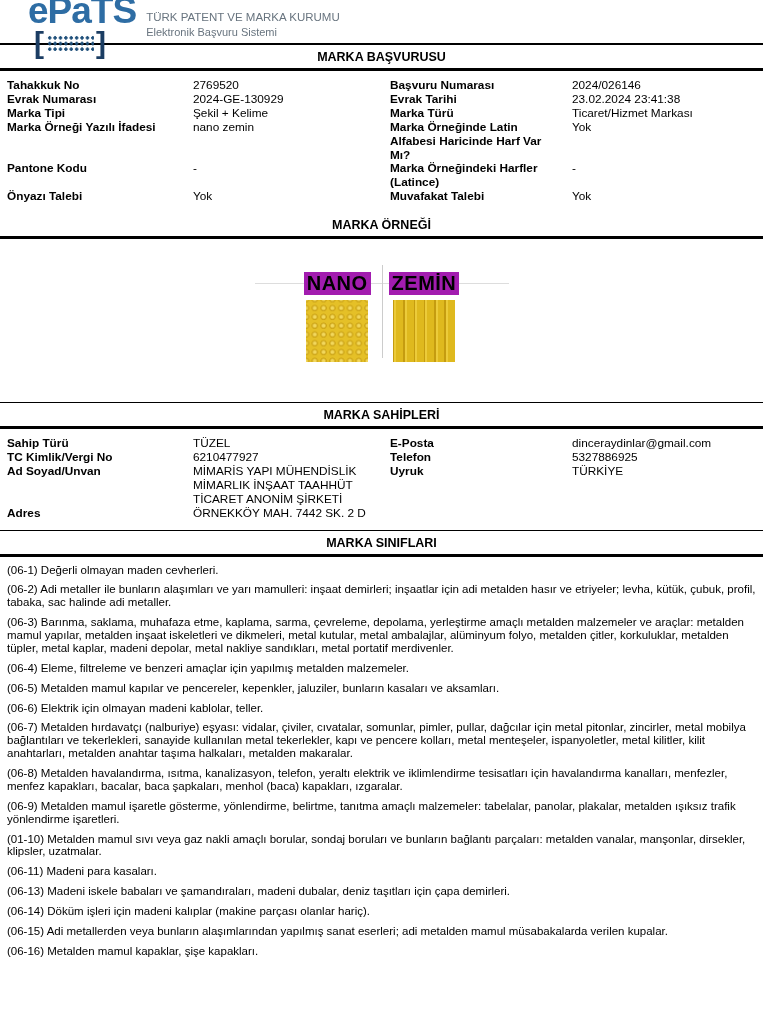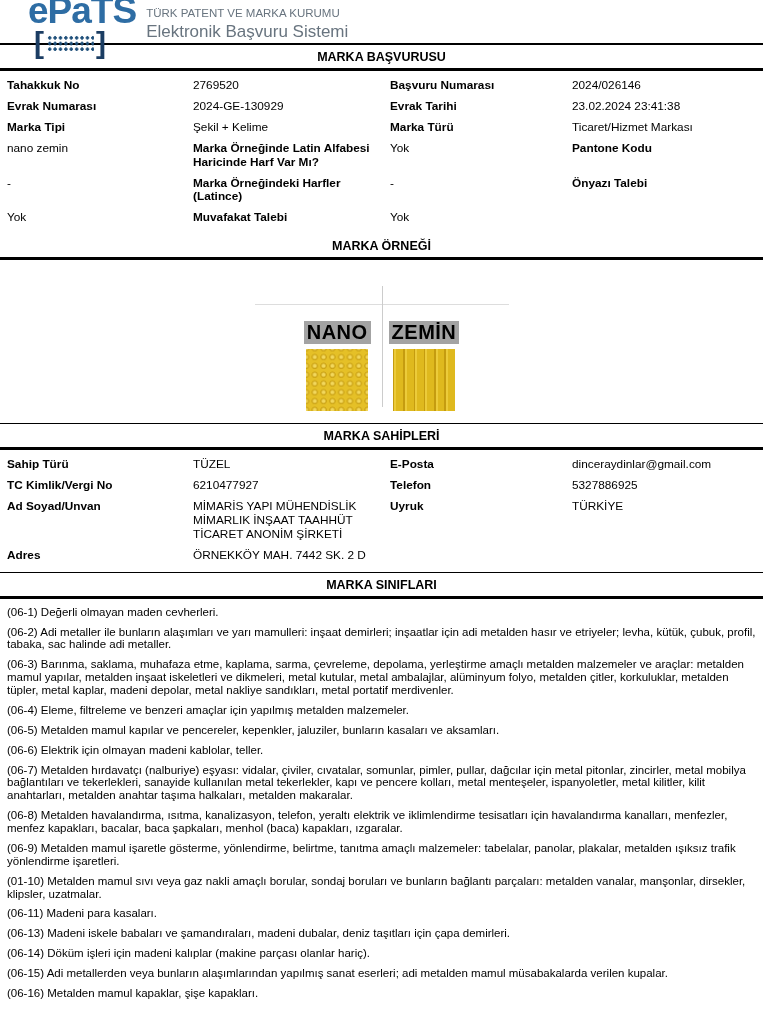--- a/index.html
+++ b/index.html
@@ -16,47 +16,47 @@
   .logo-text { font-size:37px; font-weight:bold; color:#2e6da4; line-height:1; letter-spacing:-1px; }
   .logo-icon { display:flex; align-items:center; margin-left:6px; }
   .bracket { font-size:30px; font-weight:bold; color:#1b3d63; line-height:0.9; }
   .dotgrid {
     display:inline-block; width:48px; height:17px; margin:0 2px;
     background-image: radial-gradient(#1d4e79 1.4px, transparent 1.6px);
     background-size:5.4px 5.7px; background-position:1px 1px;
   }
   .org-block { margin-left:10px; color:#68747f; line-height:1.3; padding-top:2px; }
   .org-name { font-size:11.5px; }
-  .org-sys  { font-size:17px; }
+  .org-sys  { font-size:11px; }
 
   
   .rule-thick { border-top:2.5px solid #000; }
   .rule-thin  { border-top:1.5px solid #000; }
   .rule-double { height:1px; border-top:1px solid #000; border-bottom:2.5px solid #000; }
 
   
   .section-title { text-align:center; font-weight:bold; font-size:12.5px; padding:5px 0 4px; }
 
   
   .kv-grid {
     display:grid; grid-template-columns:186px 197px 182px 1fr;
-    padding:8px 7px 9px 7px; row-gap:7px;
+    padding:8px 7px 9px 7px; 
     font-size:11.8px; line-height:1.18;
   }
   .kv-grid .lab { font-weight:bold; padding-right:10px; }
   .kv-grid .val { padding-right:4px; }
 
   
   .specimen { position:relative; height:163px; }
   .tm { position:relative; width:210px; margin:0 auto; padding-top:33px; }
   .tm-hline { position:absolute; top:44px; left:-22px; right:-22px; border-top:1px solid #ddd; }
   .tm-vline { position:absolute; top:26px; bottom:4px; left:50%; width:1px; background:#ccc; }
   .tm-cols { position:relative; display:flex; justify-content:center; gap:18px; }
   .tm-col { display:flex; flex-direction:column; align-items:center; gap:5px; }
-  .tm-word { font-size:20px; font-weight:bold; letter-spacing:0.5px; background:#a3a3a3; padding:0 3px; position:relative; z-index:1;margin-top:28px; }
+  .tm-word { font-size:20px; font-weight:bold; letter-spacing:0.5px; background:#a21caf; padding:0 3px; position:relative; z-index:1; }
   .tile { width:62px; height:62px; position:relative; z-index:1; }
   .tile-dots {
     background-color:#e5c027;
     background-image: radial-gradient(circle at 50% 42%, #f2d75c 1.2px, #c9a013 2.8px, #e5c027 3.6px);
     background-size:8.8px 8.8px; background-position:4.4px 4.4px;
   }
   .tile-bars {
     background-color:#e5c027;
     background-image: repeating-linear-gradient(90deg, #c59c10 0 1.5px, #eccb3a 1.5px 3.5px, #dfb91e 3.5px 10.3px);
   }
@@ -96,20 +96,21 @@
   <div class="lab">Evrak Numarası</div>
   <div class="val">2024-GE-130929</div>
   <div class="lab">Evrak Tarihi</div>
   <div class="val">23.02.2024 23:41:38</div>
 
   <div class="lab">Marka Tipi</div>
   <div class="val">Şekil + Kelime</div>
   <div class="lab">Marka Türü</div>
   <div class="val">Ticaret/Hizmet Markası</div>
 
+  <div class="lab">Marka Örneği Yazılı İfadesi</div>
   <div class="val">nano zemin</div>
   <div class="lab">Marka Örneğinde Latin Alfabesi Haricinde Harf Var Mı?</div>
   <div class="val">Yok</div>
 
   <div class="lab">Pantone Kodu</div>
   <div class="val">-</div>
   <div class="lab">Marka Örneğindeki Harfler (Latince)</div>
   <div class="val">-</div>
 
   <div class="lab">Önyazı Talebi</div>

